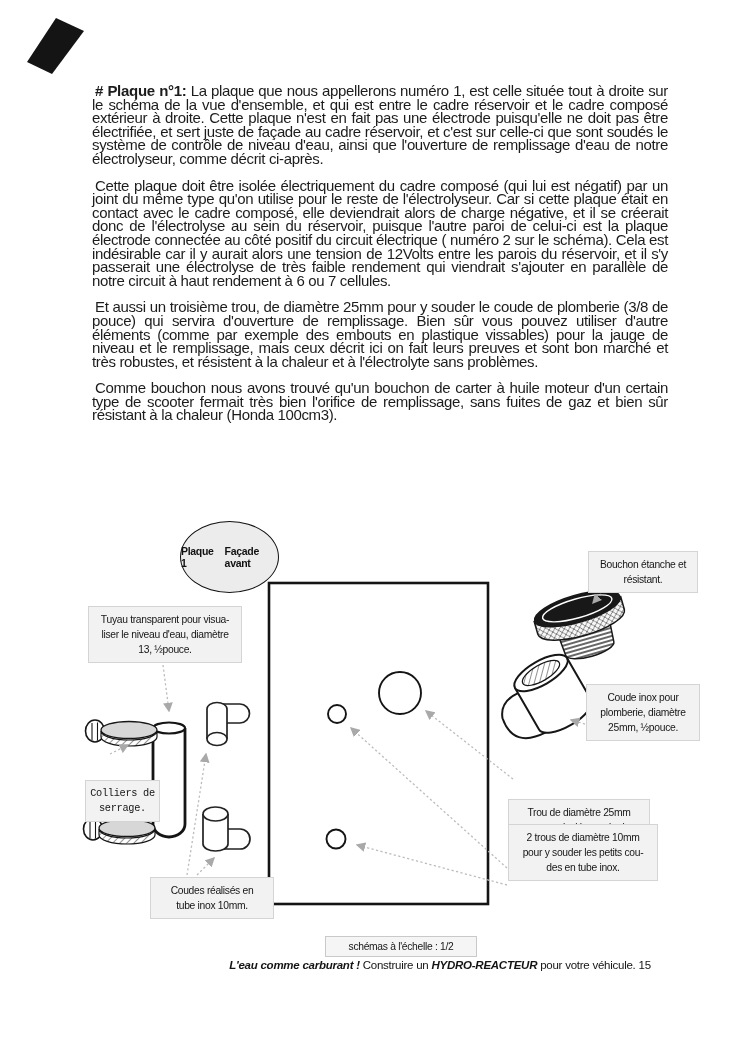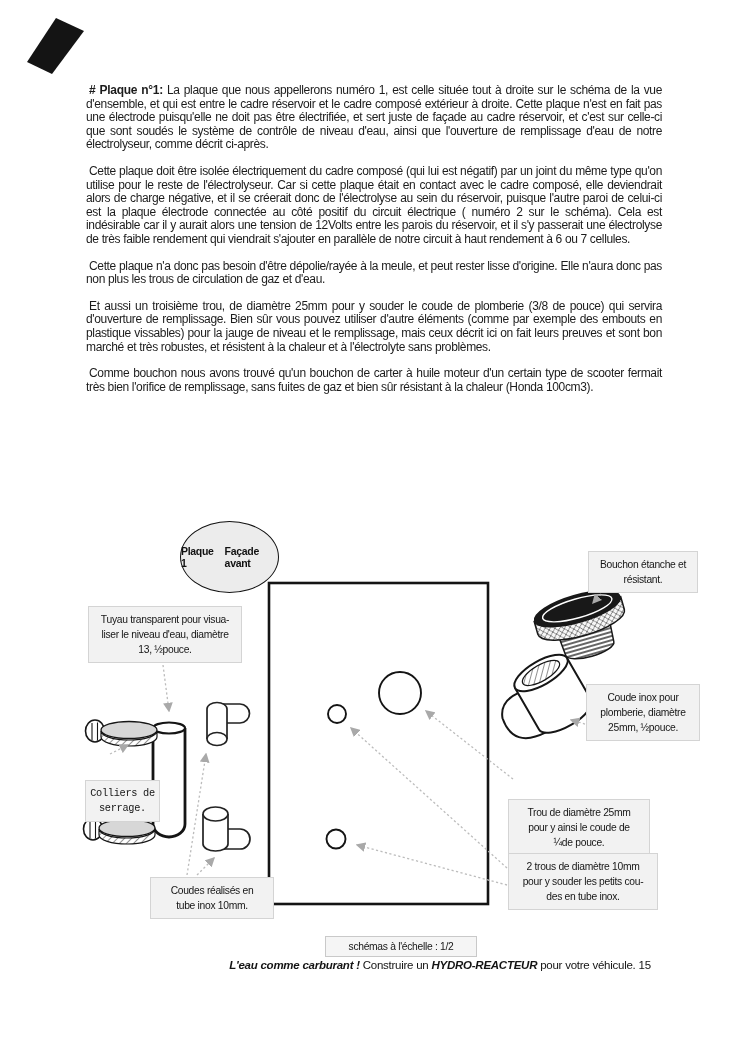--- a/index.html
+++ b/index.html
@@ -2,40 +2,40 @@
 <html><head>
 <meta charset="utf-8">
 <style>
   html,body{margin:0;padding:0;}
   body{
     width:740px;height:1047px;position:relative;background:#ffffff;overflow:hidden;
     font-family:"Liberation Sans","DejaVu Sans",sans-serif;color:#1b1b1b;
   }
   
   .page-text{
-    position:absolute;left:86px;top:84px;width:576px;
-    font-size:12px;line-height:13.6px;letter-spacing:-0.35px;
+    position:absolute;left:92px;top:84px;width:576px;
+    font-size:15px;line-height:13.6px;letter-spacing:-0.35px;
     text-align:justify;color:#1c1c1c;
   }
   .page-text p{margin:0 0 13px 0;text-indent:3px;}
   .page-text b{letter-spacing:-0.3px;}
   
   .callout{
     position:absolute;background:#f2f2f2;border:1px solid #d4d4d4;
     text-align:center;font-size:10.3px;line-height:15px;letter-spacing:-0.3px;
     color:#161616;padding:5px 4px;box-sizing:border-box;z-index:3;
   }
   .lbl-line{display:block;}
   #cal-tuyau{left:88px;top:606px;width:154px;}
   #cal-colliers{left:85px;top:780px;width:75px;font-family:Liberation Mono, monospace;}
   #cal-coudes{left:150px;top:877px;width:124px;}
   #cal-bouchon{left:588px;top:551px;width:110px;}
   #cal-coude-inox{left:586px;top:684px;width:114px;}
   #cal-trou25{left:508px;top:771px;width:142px;margin-top:28px;}
-  #cal-trous10{left:508px;top:853px;width:150px;}
+  #cal-trous10{left:508px;top:824px;width:150px;}
   #scale-note{
     position:absolute;left:325px;top:936px;width:152px;box-sizing:border-box;
     background:#f5f5f5;border:1px solid #c9c9c9;text-align:center;
     font-size:10.3px;letter-spacing:-0.3px;padding:4px 14px;color:#161616;z-index:3;
   }
   
   #plate-badge{
     position:absolute;left:180px;top:521px;width:99px;height:72px;box-sizing:border-box;
     border:1.6px solid #111;border-radius:50%;background:#ececec;
     display:flex;flex-direction:row;align-items:center;justify-content:center;gap:9px;
@@ -134,21 +134,20 @@
     <path d="M110,754 L128,745" marker-end="url(#ah)"></path>
     <path d="M113,800 L127,816" marker-end="url(#ah)"></path>
     <path d="M187,875 L206,754" marker-end="url(#ah)"></path>
     <path d="M197,875 L214,858" marker-end="url(#ah)"></path>
   </g>
 </svg>
 
 <div class="page-text">
   <p><b># Plaque n°1:</b><span> La plaque que nous appellerons numéro 1, est celle située tout à droite sur le schéma de la vue d'ensemble, et qui est entre le cadre réservoir et le cadre composé extérieur à droite. Cette plaque n'est en fait pas une électrode puisqu'elle ne doit pas être électrifiée, et sert juste de façade au cadre réservoir, et c'est sur celle-ci que sont soudés le système de contrôle de niveau d'eau, ainsi que l'ouverture de remplissage d'eau de notre électrolyseur, comme décrit ci-après.</span></p>
   <p><span>Cette plaque doit être isolée électriquement du cadre composé (qui lui est négatif) par un joint du même type qu'on utilise pour le reste de l'électrolyseur. Car si cette plaque était en contact avec le cadre composé, elle deviendrait alors de charge négative, et il se créerait donc de l'électrolyse au sein du réservoir, puisque l'autre paroi de celui-ci est la plaque électrode connectée au côté positif du circuit électrique ( numéro 2 sur le schéma). Cela est indésirable car il y aurait alors une tension de 12Volts entre les parois du réservoir, et il s'y passerait une électrolyse de très faible rendement qui viendrait s'ajouter en parallèle de notre circuit à haut rendement à 6 ou 7 cellules.</span></p>
-  <p><span>Cette plaque n'a donc pas besoin d'être dépolie/rayée à la meule, et peut rester lisse d'origine. Elle n'aura donc pas non plus les trous de circulation de gaz et d'eau.</span></p>
   <p><span>Et aussi un troisième trou, de diamètre 25mm pour y souder le coude de plomberie (3/8 de pouce) qui servira d'ouverture de remplissage. Bien sûr vous pouvez utiliser d'autre éléments (comme par exemple des embouts en plastique vissables) pour la jauge de niveau et le remplissage, mais ceux décrit ici on fait leurs preuves et sont bon marché et très robustes, et résistent à la chaleur et à l'électrolyte sans problèmes.</span></p>
   <p><span>Comme bouchon nous avons trouvé qu'un bouchon de carter à huile moteur d'un certain type de scooter fermait très bien l'orifice de remplissage, sans fuites de gaz et bien sûr résistant à la chaleur (Honda 100cm3).</span></p>
 </div>
 
 <div id="plate-badge">
   <span>Plaque 1</span>
   <span>Façade avant</span>
 </div>
 
 <div id="cal-tuyau" class="callout">

